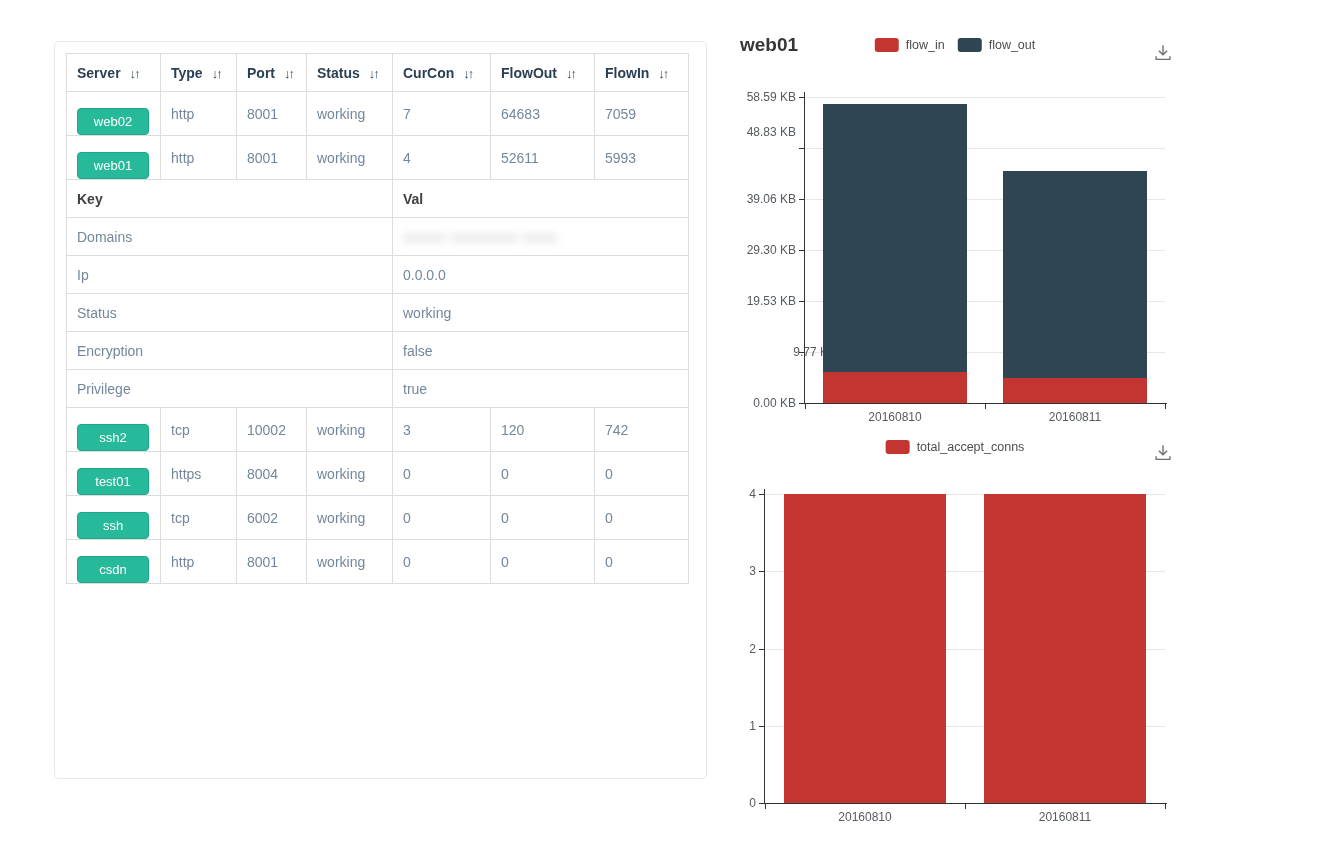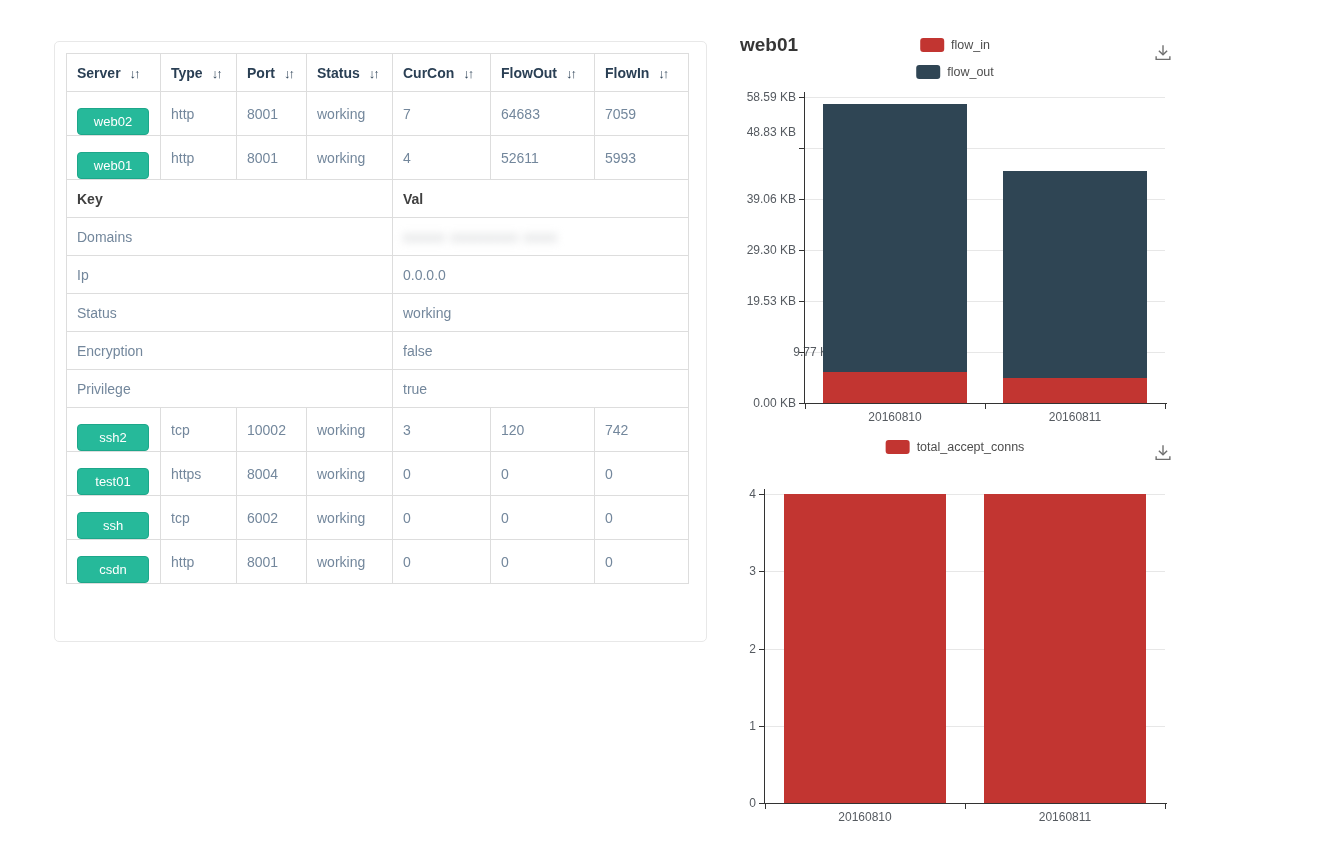--- a/index.html
+++ b/index.html
@@ -1,20 +1,20 @@
 <!DOCTYPE html>
 <html style="--green: #26B99A; --green-dk: #1da78a;"><head>
 <meta charset="utf-8">
 <style>
   * { margin:0; padding:0; box-sizing:border-box; }
   html,body { width:1339px; height:860px; background:#fff; overflow:hidden;
               font-family:"Liberation Sans", sans-serif; position:relative; }
 
   
-  .panel { position:absolute; left:54px; top:41px; width:653px; height:601px;
+  .panel { position:absolute; left:54px; top:41px; width:653px; height:738px;
            background:#fff; border:1px solid #e8e8e8; border-radius:5px; }
   table.srv { position:absolute; left:11px; top:11px; width:622px;
               border-collapse:collapse; table-layout:fixed; }
   table.srv th, table.srv td { border:1px solid #ddd; padding:0 10px;
               vertical-align:middle; text-align:left; }
   table.srv thead th { height:38px; font-size:14px; font-weight:bold; color:#2A3F54; white-space:nowrap; cursor:pointer; background:#fff; }
   .sort-ic { font-size:13px; letter-spacing:-2px; margin-left:9px; color:#2A3F54; }
   tr.row-main td { height:42px; font-size:14px; color:#73879C; }
   tr.row-kv td   { height:38px; font-size:14px; color:#73879C; }
   tr.kv-head td  { font-weight:bold; color:#404040; }
@@ -25,21 +25,21 @@
   .blur-blob { display:inline-block; color:#b9bcbf; filter:blur(4px);
                font-size:15px; letter-spacing:1px; user-select:none; }
 
   
   .chart { position:absolute; width:470px; }
   #chart1 { left:720px; top:18px;  height:412px; }
   #chart2 { left:720px; top:432px; height:402px; }
   .chart-title { position:absolute; left:20px; top:16px; font-size:19px;
                  font-weight:bold; color:#363636; }
   .legend { position:absolute; left:50%; transform:translateX(-50%);
-            display:flex; gap:13px; align-items:center; white-space:nowrap;flex-direction:column; }
+            display:flex; gap:13px; align-items:center; white-space:nowrap; }
   #chart1 .legend { top:20px; } #chart2 .legend { top:8px; }
   .legend-item { display:flex; align-items:center; gap:7px; cursor:pointer; }
   .legend-swatch { width:24px; height:14px; border-radius:3px; display:inline-block; }
   .legend-label { font-size:12.5px; color:#4d4d4d; }
   .save-btn { position:absolute; right:16px; background:none; border:none; cursor:pointer; padding:0; }
   #chart1 .save-btn { top:24px; } #chart2 .save-btn { top:10px; }
   .plot { position:absolute; }
   .gridline { position:absolute; left:0; width:100%; height:1px; background:#e7e7e7; }
   .y-axis { position:absolute; left:-1px; top:-5px; bottom:0; width:1px; background:#333; }
   .x-axis { position:absolute; left:-1px; right:-2px; bottom:-1px; height:1px; background:#333; }

